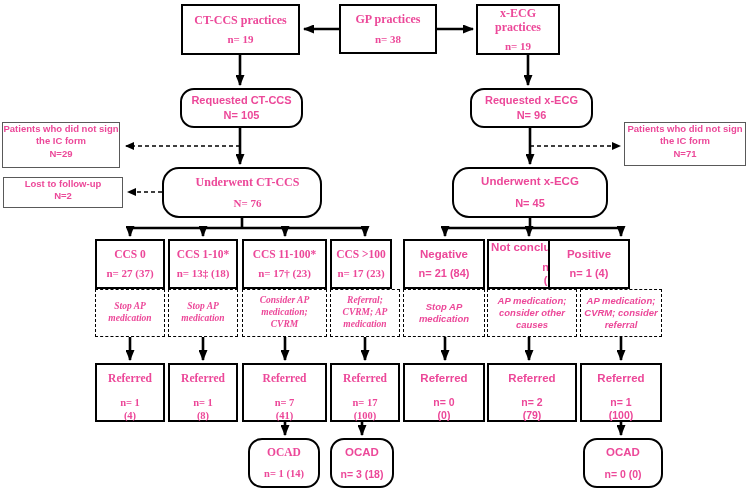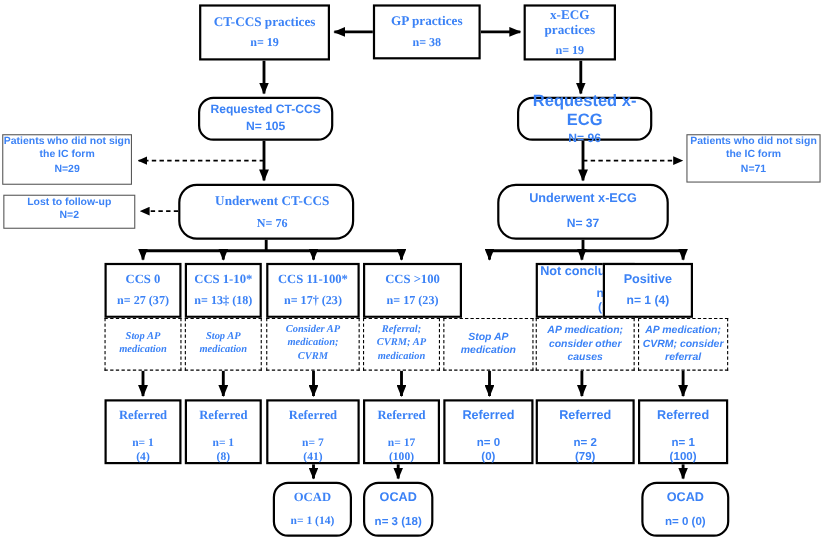--- a/index.html
+++ b/index.html
@@ -1,17 +1,17 @@
 <!DOCTYPE html>
 <html><head>
 <meta charset="utf-8">
 <style>
   html,body{margin:0;padding:0;background:#ffffff;}
   #stage{position:relative;width:750px;height:492px;background:#ffffff;overflow:hidden;
-         font-family:"Liberation Sans",sans-serif;color:#3b82f6;}
+         font-family:"Liberation Sans",sans-serif;color:#ec4899;}
   #connectors{position:absolute;left:0;top:0;width:750px;height:492px;}
   .box{position:absolute;box-sizing:border-box;background:#fff;border:2.5px solid #000;
        display:flex;flex-direction:column;align-items:center;justify-content:center;
        text-align:center;line-height:1.2;}
   .rounded{border-radius:14px;}
   .rounded-lg{border-radius:17px;}
   .serif{font-family:"Liberation Serif",serif;}
   .sans{font-family:"Liberation Sans",sans-serif;}
   .title{font-weight:bold;font-size:11.5px;}
   .title-lg{font-weight:bold;font-size:12px;}
@@ -96,21 +96,21 @@
   <div class="box serif" style="left:476px;top:4px;width:84px;height:51px;">
     <div class="title-lg">x-ECG practices</div>
     <div class="val">n= 19</div>
   </div>
 
   <div class="box sans rounded" style="left:180px;top:88px;width:123px;height:40px;">
     <div class="title" style="font-size:11px;">Requested CT-CCS</div>
     <div class="val-tight" style="margin-top:1px;font-weight:bold;">N= 105</div>
   </div>
   <div class="box sans rounded" style="left:470px;top:88px;width:123px;height:40px;">
-    <div class="title" style="font-size:15px;">Requested x-ECG</div>
+    <div class="title" style="font-size:11px;text-align:right;">Requested x-ECG</div>
     <div class="val-tight" style="margin-top:1px;font-weight:bold;">N= 96</div>
   </div>
 
   <div class="box sans side" style="left:2px;top:122px;width:118px;height:46px;">
     <div>Patients who did not sign</div>
     <div>the IC form</div>
     <div>N=29</div>
   </div>
   <div class="box sans side" style="left:3px;top:177px;width:120px;height:31px;">
     <div>Lost to follow-up</div>
@@ -121,40 +121,44 @@
     <div>the IC form</div>
     <div>N=71</div>
   </div>
 
   <div class="box serif rounded-lg" style="left:162px;top:167px;width:160px;height:51px;padding-left:11px;">
     <div class="title-lg">Underwent CT-CCS</div>
     <div class="val" style="margin-top:8px;">N= 76</div>
   </div>
   <div class="box sans rounded-lg" style="left:452px;top:167px;width:156px;height:51px;">
     <div class="title">Underwent x-ECG</div>
-    <div class="val" style="margin-top:8px;font-weight:bold;">N= 37</div>
+    <div class="val" style="margin-top:8px;font-weight:bold;">N= 45</div>
   </div>
 
   <div class="box serif" style="left:95px;top:239px;width:70px;height:50px;">
     <div class="title">CCS 0</div>
     <div class="val">n= 27 (37)</div>
   </div>
   <div class="box serif" style="left:168px;top:239px;width:70px;height:50px;">
     <div class="title">CCS 1-10*</div>
     <div class="val">n= 13‡ (18)</div>
   </div>
   <div class="box serif" style="left:242px;top:239px;width:85px;height:50px;">
     <div class="title">CCS 11-100*</div>
     <div class="val">n= 17† (23)</div>
   </div>
-  <div class="box serif" style="left:330px;top:239px;width:90px;height:50px;">
+  <div class="box serif" style="left:330px;top:239px;width:62px;height:50px;">
     <div class="title">CCS &gt;100</div>
     <div class="val">n= 17 (23)</div>
   </div>
 
+  <div class="box sans" style="left:403px;top:239px;width:82px;height:50px;">
+    <div class="title">Negative</div>
+    <div class="val" style="font-weight:bold;">n= 21 (84)</div>
+  </div>
   <div class="box sans" style="left:487px;top:239px;width:90px;height:50px;">
     <div class="title">Not conclusive</div>
     <div class="val" style="font-weight:bold;padding-left:43px;">n= 3 (12)</div>
   </div>
   <div class="box sans" style="left:548px;top:239px;width:82px;height:50px;">
     <div class="title">Positive</div>
     <div class="val" style="font-weight:bold;">n= 1 (4)</div>
   </div>
 
   <div class="box serif advice" style="left:95px;top:289px;width:70px;height:48px;">

